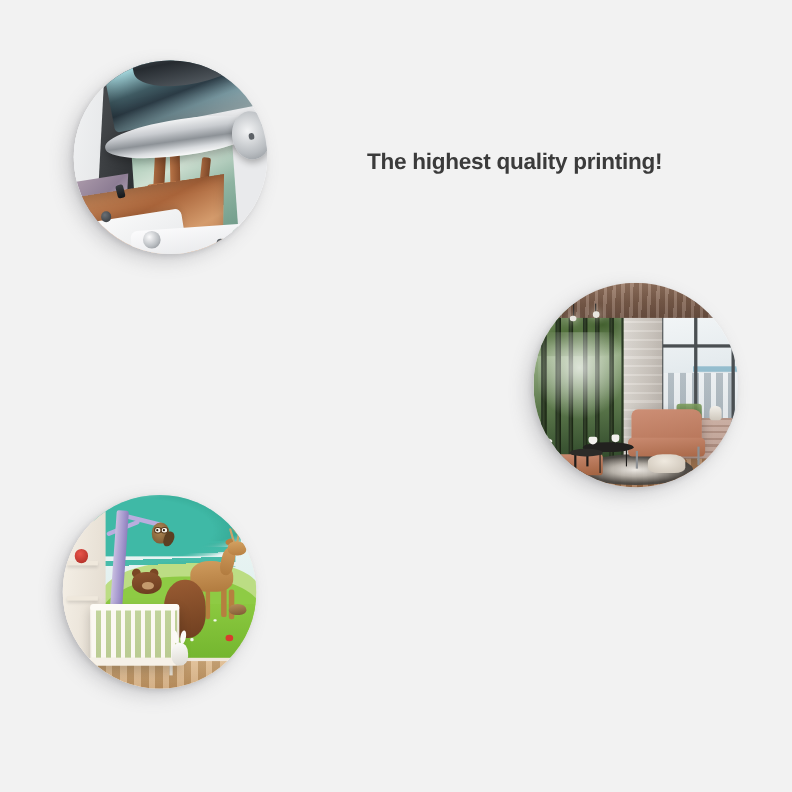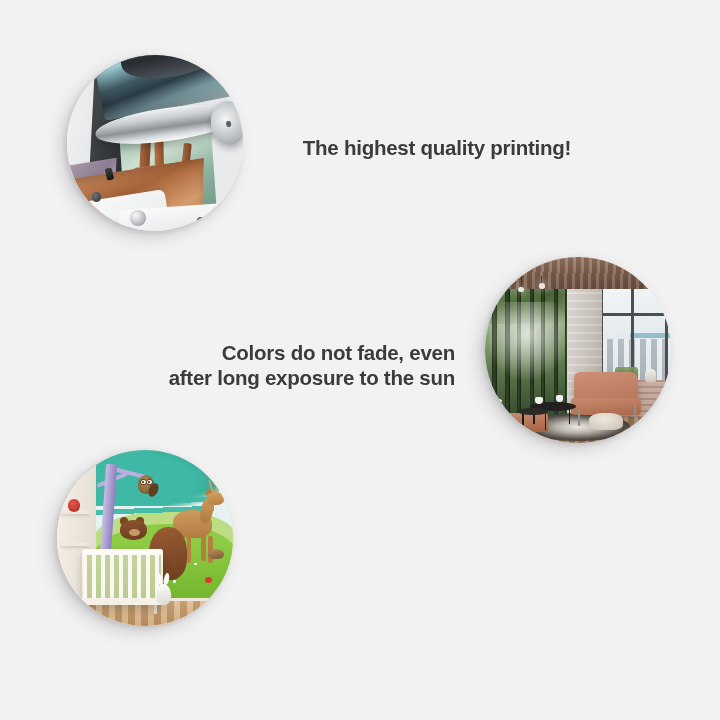--- a/index.html
+++ b/index.html
@@ -38,21 +38,21 @@
   .caption {
     position: absolute;
     color: #3b3b3b;
     font-weight: bold;
     font-size: 20.5px;
     line-height: 25px;
     letter-spacing: -0.25px;
     font-family: "Liberation Sans", sans-serif;
     white-space: pre-line;
   }
-  .caption.align-left   { text-align: center; }
+  .caption.align-left   { text-align: right; }
   .caption.align-right  { text-align: right; }
 
   
   .p-bg        { position:absolute; inset:0; background:#e9eaec; }
   .p-wall      { position:absolute; left:-4%; top:-6%; width:36%; height:86%;
                  background:linear-gradient(100deg,#f4f5f6,#dcdee0); }
   .p-body      { position:absolute; left:14%; top:-8%; width:36%; height:92%;
                  background:linear-gradient(105deg,#4c4f52,#2e3134 60%,#3a3d41);
                  transform:skewX(-3deg); }
   .p-media-top { position:absolute; left:17%; top:-10%; width:86%; height:40%;
@@ -352,22 +352,20 @@
       <div class="l-tleg c"></div>
       <div class="l-tleg d"></div>
       <div class="l-table"></div>
       <div class="l-table2"></div>
       <div class="l-cup c1"></div>
       <div class="l-cup c2"></div>
       <div class="l-sidetable"></div>
     </div>
   </div>
 
-  <div class="caption align-right" style="left: 135px; top: 340px; width: 320px; color: rgb(59, 59, 59);">Colors do not fade, even
-after long exposure to the sun</div>
 
   <div class="medallion" style="left:57px; top:450px; width:176px; height:176px;">
     <div class="scene">
       <div class="n-wallroom"></div>
       <div class="n-sky"></div>
       <div class="n-hill-far"></div>
       <div class="n-hill-near"></div>
       <div class="n-grass"></div>
       <div class="n-canopy"></div>
       <div class="n-branch b1"></div>

